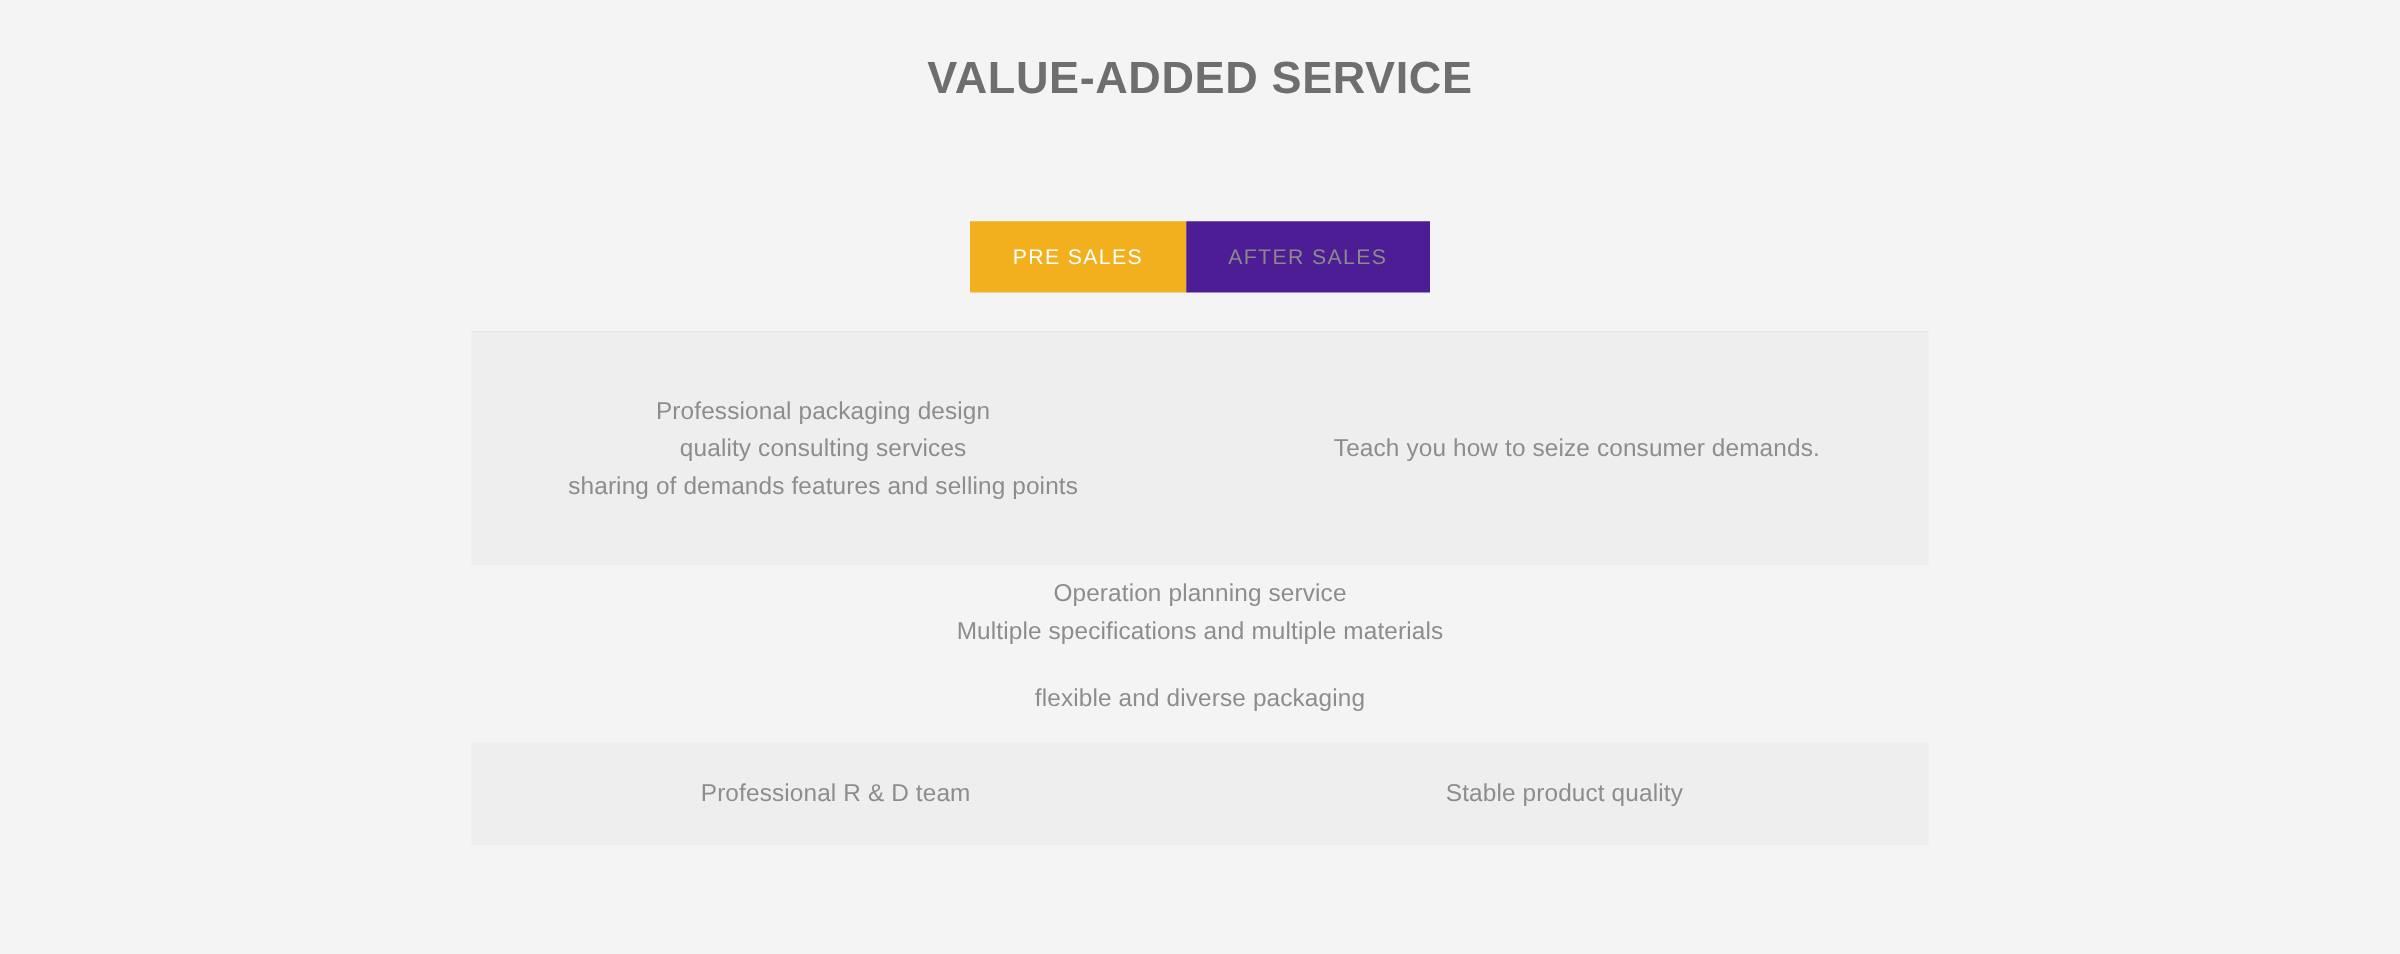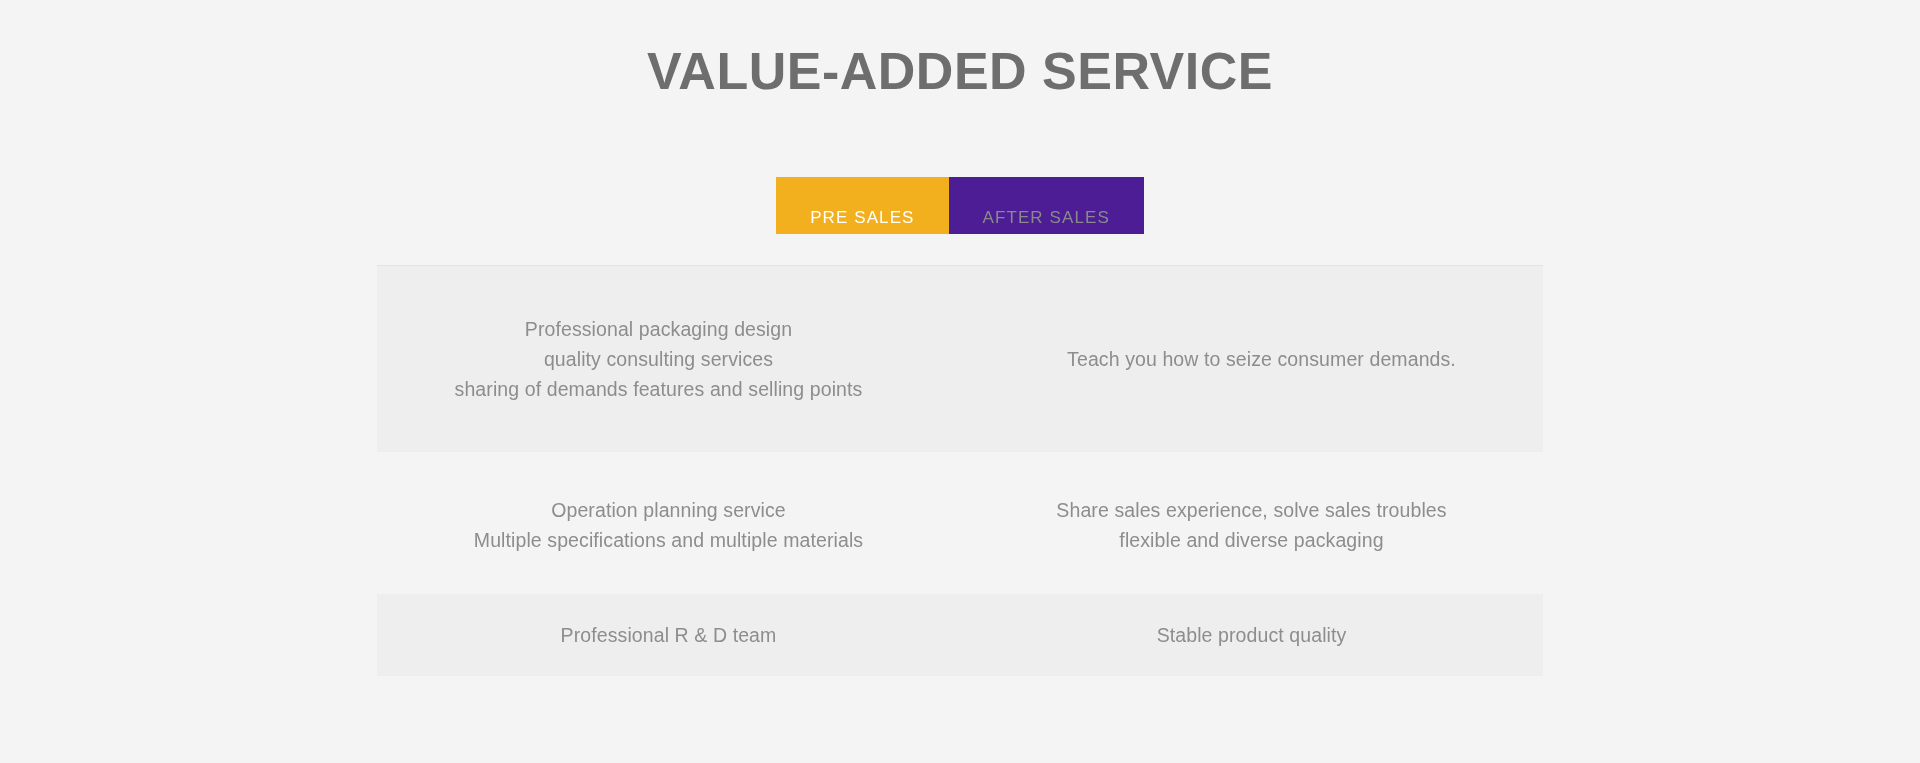--- a/index.html
+++ b/index.html
@@ -25,21 +25,21 @@
     background: #f4f4f4;
   }
 
   
   .section-title {
     position: absolute;
     top: 40px;
     left: 0;
     width: 1920px;
     text-align: center;
-    font-size: 52px;
+    font-size: 36px;
     font-weight: bold;
     letter-spacing: 0.5px;
     color: #6e6e6e;
     line-height: 1.2;
     white-space: nowrap;
   }
 
   
   .tab-bar {
     position: absolute;
@@ -50,21 +50,21 @@
     justify-content: center;
     align-items: flex-start;
   }
 
   .tab {
     height: 57px;
     line-height: 57px;
     font-size: 17px;
     letter-spacing: 1.1px;
     text-align: center;
-    padding: 12px 34px;
+    padding: 0 34px;
     min-width: 158px;
     cursor: pointer;
     user-select: none;
     font-weight: 400;
   }
 
   .tab.active {
     background: #f2b01e;
     color: #ffffff;
   }
@@ -82,21 +82,21 @@
     width: 1166px;
     border-top: 1px solid #e2e2e2;
   }
 
   .row {
     display: flex;
     width: 100%;
   }
 
   .row.shaded  { background: #eeeeee; }
-  .row.plain   { background: transparent; }
+  .row.plain   { background: transparent; flex-direction: column; }
 
   .row-1 { height: 186px; gap: 40px; }
   .row-2 { height: 139px; }
   .row-3 { height: 82px;  margin-top: 0; justify-content: flex-end; }
 
   .row-gap { height: 3px; background: transparent; }
 
   .cell {
     flex: 1 1 50%;
     display: flex;
@@ -153,21 +153,20 @@
 
     <div class="row plain row-2">
       <div class="cell cell-left">
         <p>
           <span class="line">Operation planning service</span>
           <span class="line">Multiple specifications and multiple materials</span>
         </p>
       </div>
       <div class="cell cell-right">
         <p>
-          <span class="line">Share sales experience, solve sales troubles</span>
           <span class="line">flexible and diverse packaging</span>
         </p>
       </div>
     </div>
 
     <div class="row shaded row-3">
       <div class="cell cell-left">
         <p>
           <span class="line">Professional R &amp; D team</span>
         </p>

